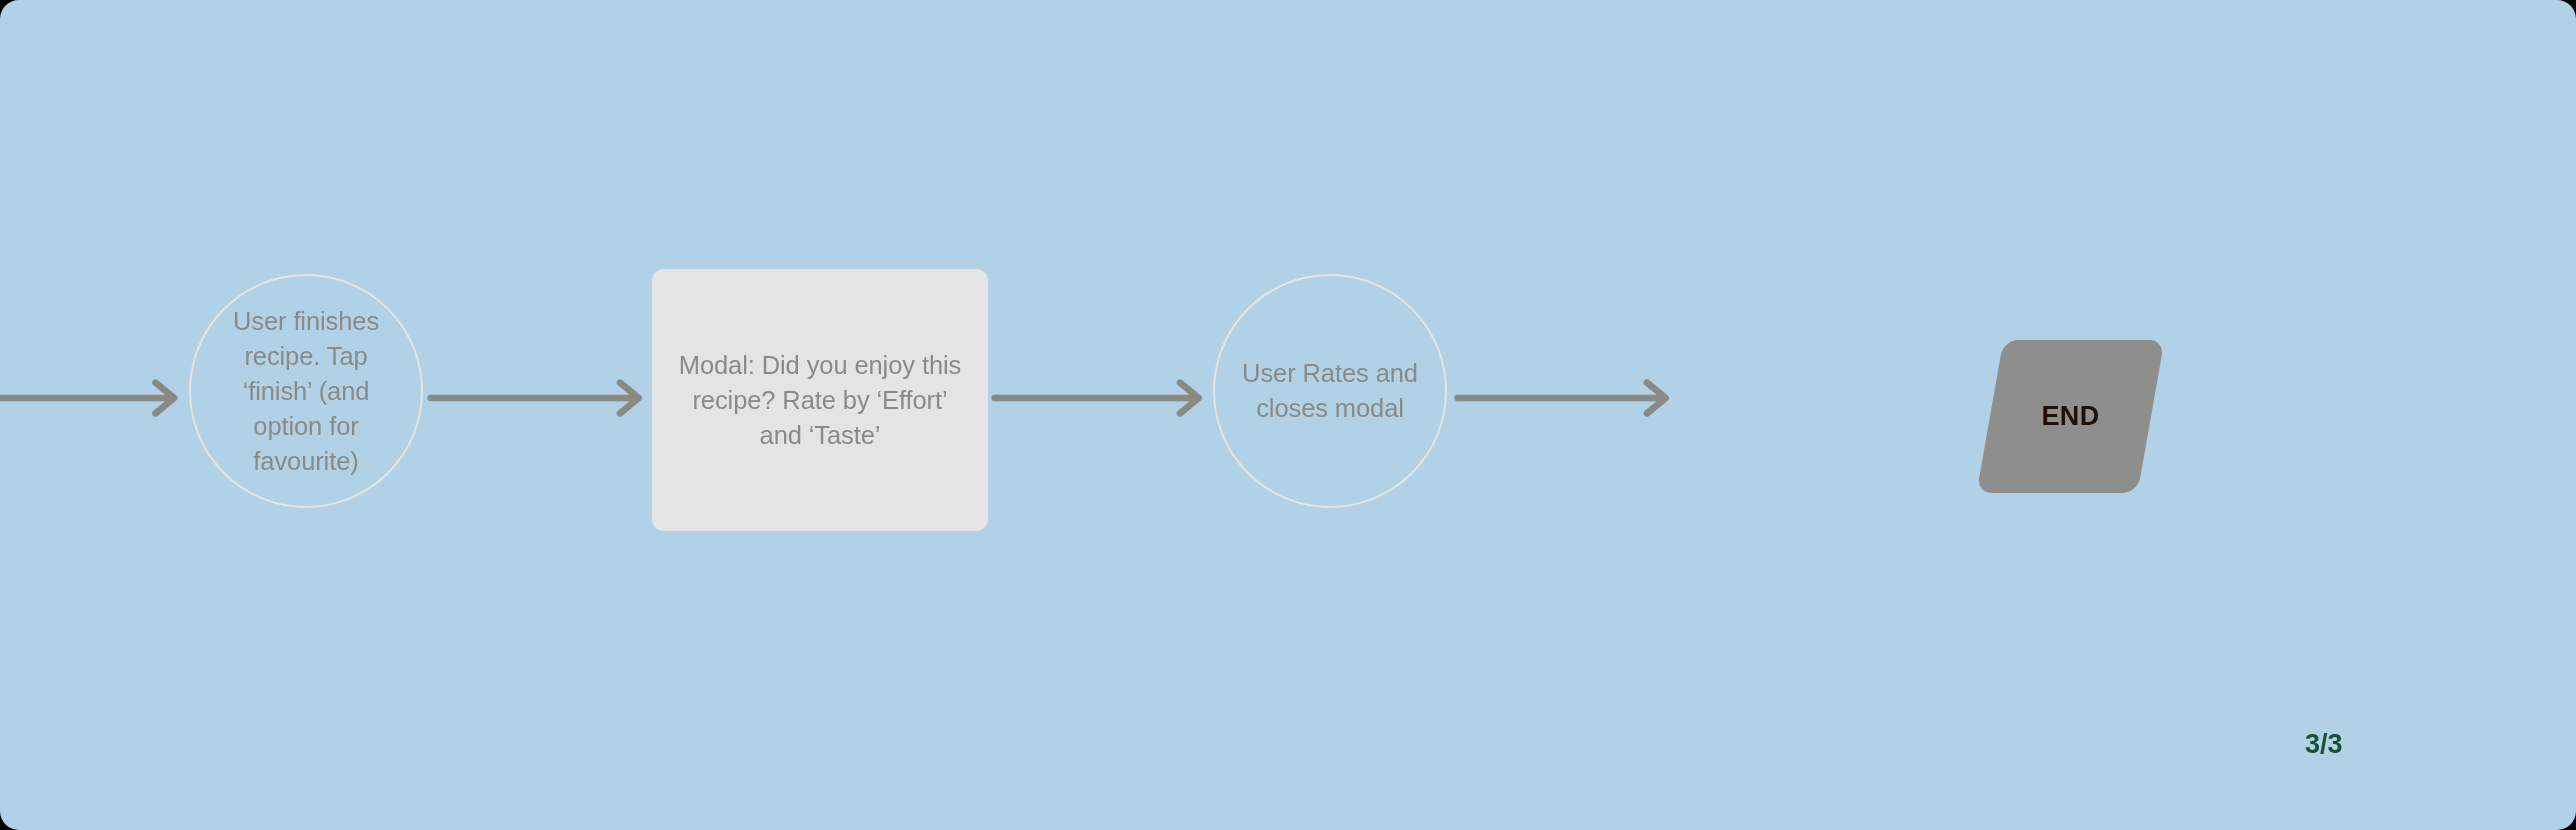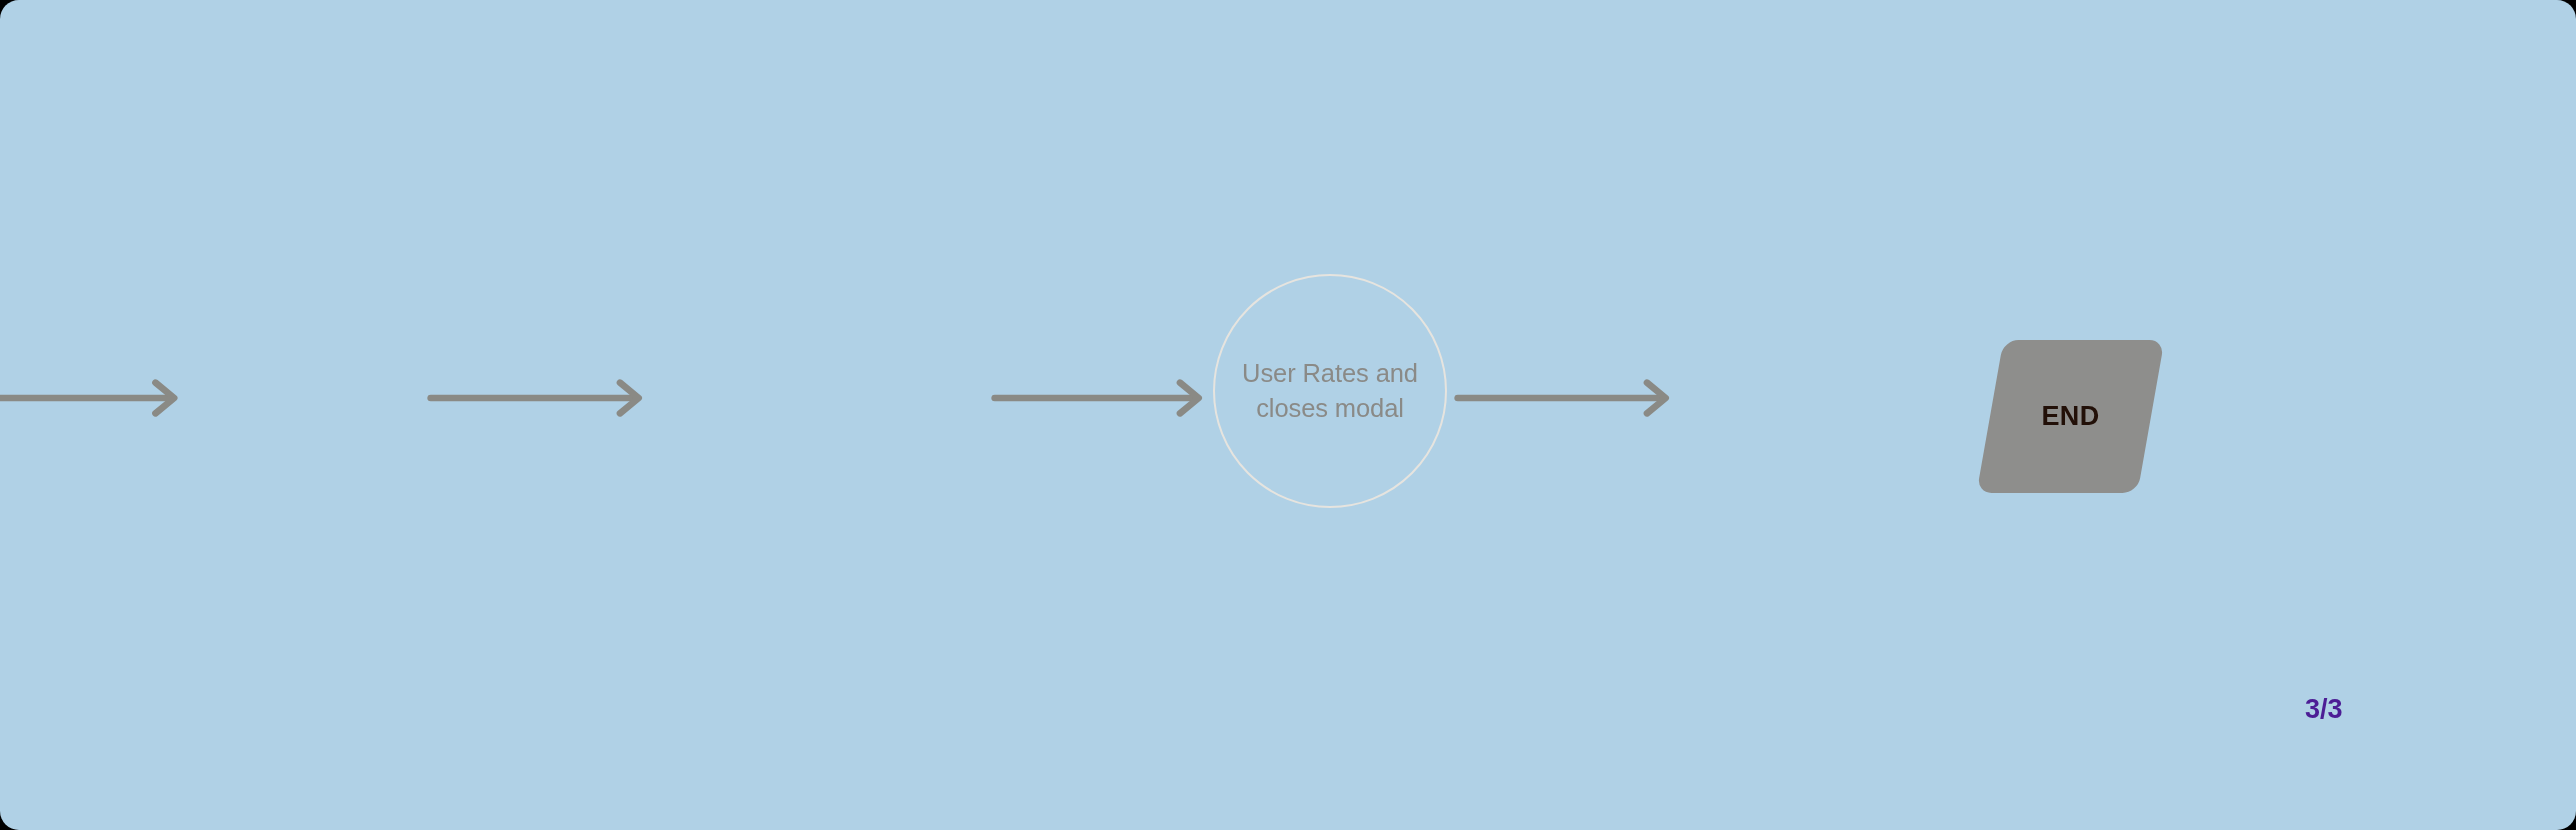--- a/index.html
+++ b/index.html
@@ -95,25 +95,26 @@
   .arrow {
     position: absolute;
     height: 40px;
     display: block;
   }
   .arrow svg { display: block; overflow: visible; }
 
   
   #page-indicator {
     position: absolute;
-    color: #4c1d95;
+    color: #14532d;
     font-family: "Liberation Sans", sans-serif;
     font-size: 27px;
     font-weight: bold;
     letter-spacing: 0px;
+    margin-top: 35px;
   }
 </style>
 </head>
 <body>
 
 <div id="canvas">
 
   <div class="arrow" style="left:-4px; top:378px;">
     <svg width="185" height="40" viewBox="0 0 275 60" aria-hidden="true">
       <line x1="0" y1="30" x2="262" y2="30" stroke="#8a8a85" stroke-width="10" stroke-linecap="round"></line>
@@ -135,21 +136,27 @@
     </svg>
   </div>
 
   <div class="arrow" style="left:1457px; top:378px;">
     <svg width="216" height="40" viewBox="0 0 322 60" aria-hidden="true">
       <line x1="0" y1="30" x2="308" y2="30" stroke="#8a8a85" stroke-width="10" stroke-linecap="round"></line>
       <polyline points="284,7 312,30 284,53" fill="none" stroke="#8a8a85" stroke-width="10" stroke-linecap="round" stroke-linejoin="round"></polyline>
     </svg>
   </div>
 
+  <div class="circle-node" style="left:189px; top:274px; width:234px; height:234px;">
+    <div class="node-text">User finishes recipe. Tap ‘finish’ (and option for favourite)</div>
+  </div>
 
+  <div class="rect-node" style="left:652px; top:269px; width:336px; height:262px;">
+    <div class="node-text">Modal: Did you enjoy this recipe? Rate by ‘Effort’ and ‘Taste’</div>
+  </div>
 
   <div class="circle-node" style="left:1213px; top:274px; width:234px; height:234px;">
     <div class="node-text">User Rates and closes modal</div>
   </div>
 
 
   <div class="terminator-node" style="left:1990px; top:340px; width:161px; height:153px;">
     <div class="terminator-shape"></div>
     <div class="terminator-label">END</div>
   </div>

